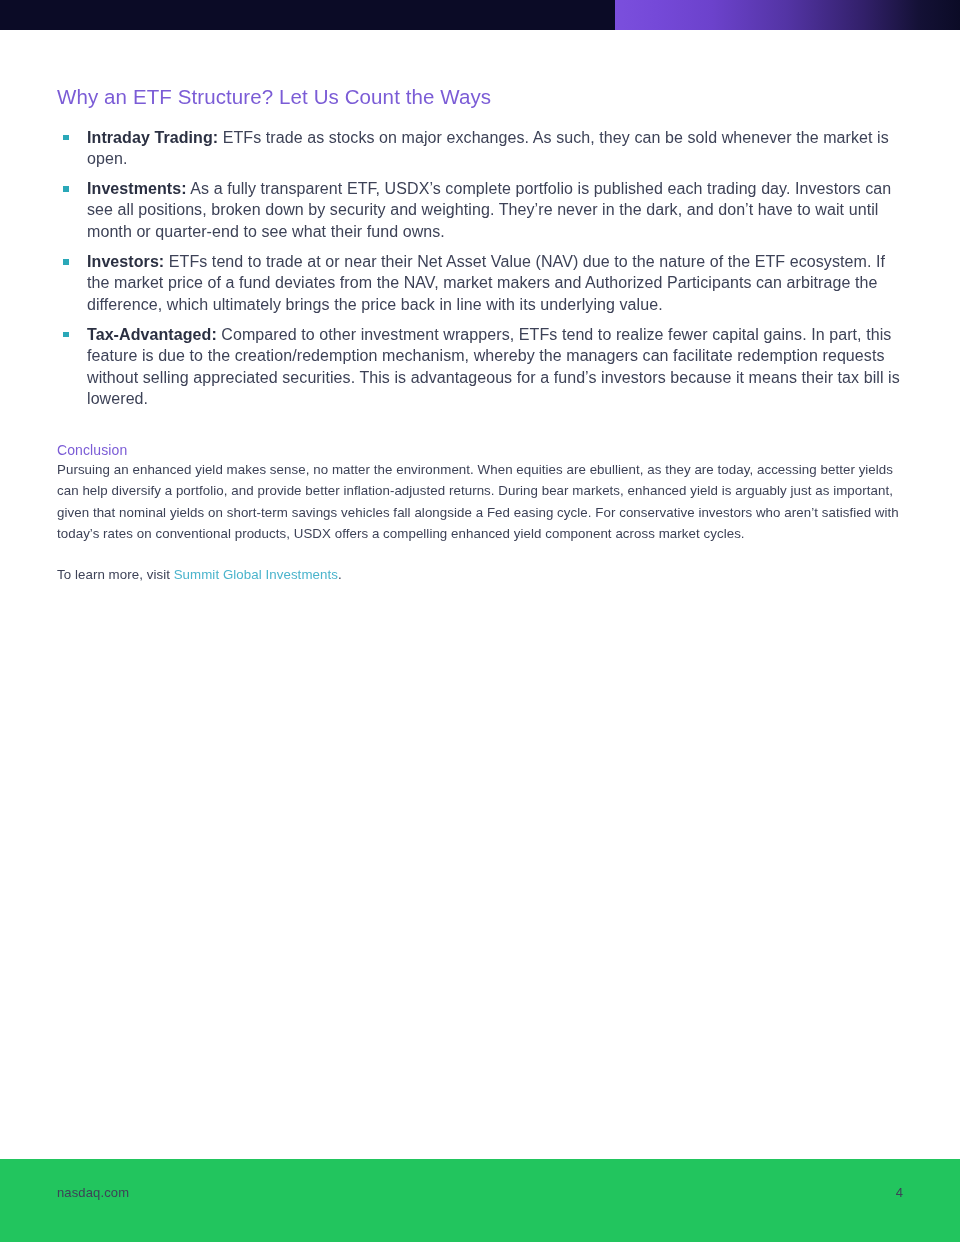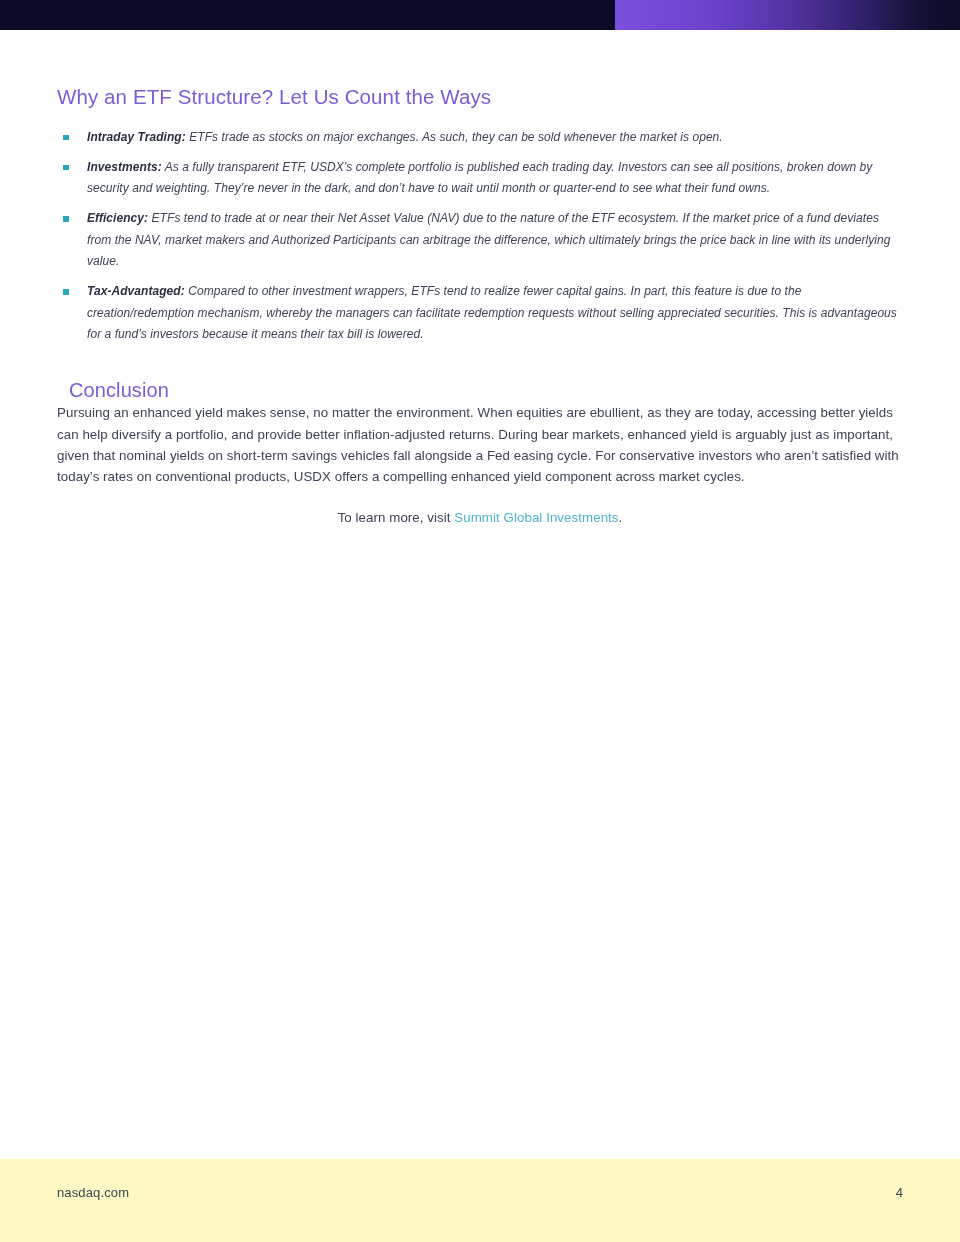--- a/index.html
+++ b/index.html
@@ -54,21 +54,21 @@
 
   h1.section-heading {
     font-size: 20.5px;
     font-weight: 400;
     color: #7b5cd6;
     letter-spacing: 0.1px;
     line-height: 1.2;
   }
 
   #heading-etf-structure { margin-top: 55px; }
-  #heading-conclusion   { margin-top: 33px; font-size: 20px; margin-left: 12px; }
+  #heading-conclusion   { margin-top: 33px; font-size: 14px; }
 
   p.body-text {
     font-size: 13.3px;
     line-height: 21.3px;
     color: #3d4257;
     letter-spacing: 0.005em;
   }
 
   #intro-paragraph {
     margin-top: 16px;
@@ -77,26 +77,25 @@
 
   
   #benefits-list {
     list-style: none;
     margin-top: 17px;
   }
   #benefits-list > li {
     position: relative;
     padding-left: 30px;
     margin-bottom: 9px;
-    font-size: 12px;
+    font-size: 16px;
     line-height: 21.3px;
     color: #3d4257;
     max-width: 845px;
     letter-spacing: 0.005em;
-    font-style: italic;
   }
   #benefits-list > li:last-child { margin-bottom: 4px; }
 
   .bullet-square {
     position: absolute;
     left: 6px;
     top: 8px;
     width: 5.5px;
     height: 5.5px;
     background: #2aa8b8;
@@ -108,36 +107,35 @@
     color: #2b3042;
   }
 
   
   #conclusion-paragraph {
     max-width: 842px;
   }
 
   #learn-more-paragraph {
     margin-top: 20px;
-    text-align: center;
   }
 
   a.inline-link {
     color: #4ab4cc;
     text-decoration: none;
   }
 
   
   #footer-band {
     position: absolute;
     left: 0;
     top: 1159px;
     width: 960px;
     height: 83px;
-    background: #fef9c3;
+    background: #22c55e;
   }
   #footer-row {
     position: absolute;
     left: 57px;
     right: 57px;
     top: 26px;
     display: flex;
     justify-content: space-between;
     align-items: center;
   }
@@ -168,21 +166,21 @@
       <li>
         <span class="bullet-square"></span>
         <span class="bullet-term">Intraday Trading:</span><span> ETFs trade as stocks on major exchanges. As such, they can be sold whenever the market is open.</span>
       </li>
       <li>
         <span class="bullet-square"></span>
         <span class="bullet-term">Investments:</span><span> As a fully transparent ETF, USDX’s complete portfolio is published each trading day. Investors can see all positions, broken down by security and weighting. They’re never in the dark, and don’t have to wait until month or quarter-end to see what their fund owns.</span>
       </li>
       <li>
         <span class="bullet-square"></span>
-        <span class="bullet-term">Efficiency:</span><span> ETFs tend to trade at or near their Net Asset Value (NAV) due to the nature of the ETF ecosystem. If the market price of a fund deviates from the NAV, market makers and Authorized Participants can arbitrage the difference, which ultimately brings the price back in line with its underlying value.</span>
+        <span class="bullet-term">Investors:</span><span> ETFs tend to trade at or near their Net Asset Value (NAV) due to the nature of the ETF ecosystem. If the market price of a fund deviates from the NAV, market makers and Authorized Participants can arbitrage the difference, which ultimately brings the price back in line with its underlying value.</span>
       </li>
       <li>
         <span class="bullet-square"></span>
         <span class="bullet-term">Tax-Advantaged:</span><span> Compared to other investment wrappers, ETFs tend to realize fewer capital gains. In part, this feature is due to the creation/redemption mechanism, whereby the managers can facilitate redemption requests without selling appreciated securities. This is advantageous for a fund’s investors because it means their tax bill is lowered.</span>
       </li>
     </ul>
 
     <h1 class="section-heading" id="heading-conclusion">Conclusion</h1>
 
     <p class="body-text" id="conclusion-paragraph">Pursuing an enhanced yield makes sense, no matter the environment. When equities are ebullient, as they are today, accessing better yields can help diversify a portfolio, and provide better inflation-adjusted returns. During bear markets, enhanced yield is arguably just as important, given that nominal yields on short-term savings vehicles fall alongside a Fed easing cycle. For conservative investors who aren’t satisfied with today’s rates on conventional products, USDX offers a compelling enhanced yield component across market cycles.</p>

